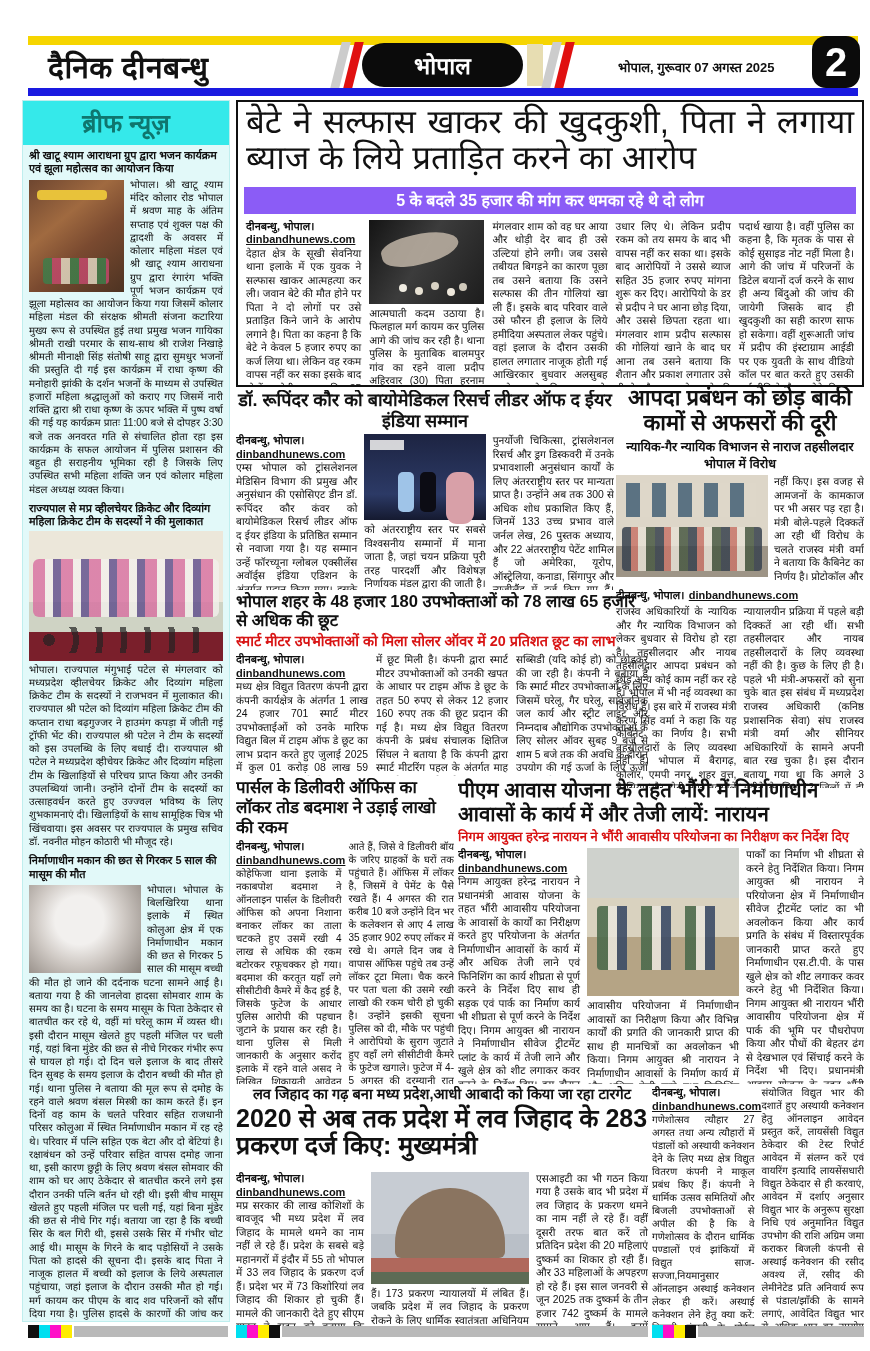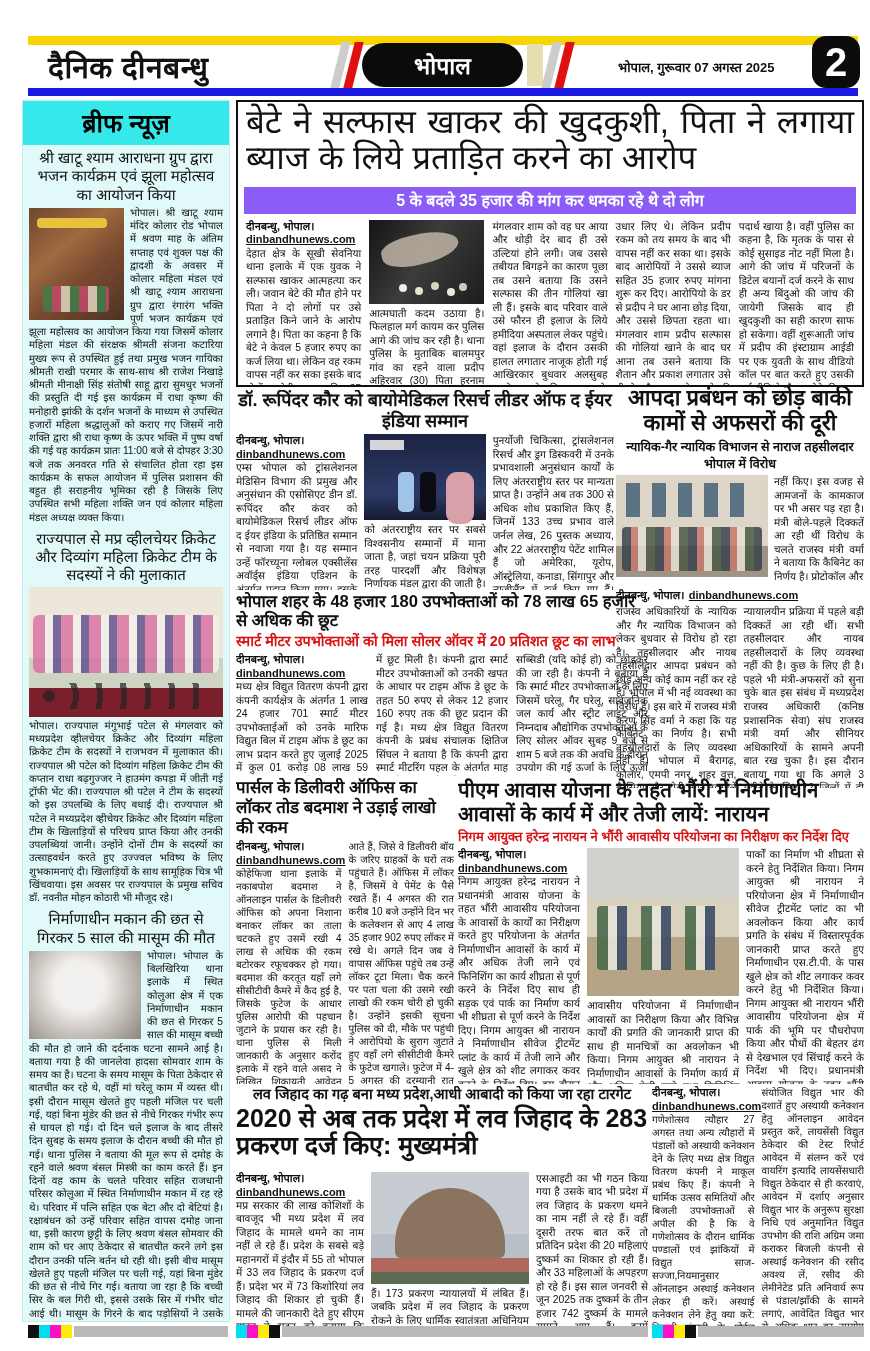--- a/index.html
+++ b/index.html
@@ -20,24 +20,24 @@
   .pagenum{position:absolute;left:812px;top:36px;width:48px;height:52px;background:#0b0b0b;color:#fff;
            border-radius:14px;display:flex;align-items:center;justify-content:center;font-size:40px;font-weight:900;}
   
   .col{font-size:10.4px;line-height:1.3;text-align:justify;}
   .byline{font-weight:800;font-size:11px;line-height:1.25;}
   .src{font-weight:800;font-size:11px;text-decoration:underline;line-height:1.2;display:block;}
   .redsub{color:#d81414;font-weight:800;}
   
   .sidebar{position:absolute;left:22px;top:100px;width:208px;height:1222px;background:#e2f9f9;overflow:hidden;
            border:1px solid #bfeeee;}
-  .sidebar-title{background:#35e9ea;color:#000000;font-size:25px;font-weight:900;text-align:center;
+  .sidebar-title{background:#35e9ea;color:#0f766e;font-size:25px;font-weight:900;text-align:center;
                  padding:4px 0 6px 0;}
   .bstory{padding:4px 6px 2px 6px;}
-  .bhead{font-size:15px;font-weight:400;line-height:1.22;margin-bottom:2px;text-align:center;}
+  .bhead{font-size:11px;font-weight:700;line-height:1.22;margin-bottom:2px;}
   .bbody{font-size:10.2px;line-height:1.3;text-align:justify;}
   .ph-bhajan{float:left;width:95px;height:112px;margin:2px 6px 2px 0;
              background:linear-gradient(140deg,#6e4630 0%,#a06a40 35%,#7a4a30 60%,#4d3322 100%);position:relative;}
   .ph-bhajan:before{content:"";position:absolute;left:8px;top:10px;width:70px;height:10px;background:#e8c23a;border-radius:4px;}
   .ph-bhajan:after{content:"";position:absolute;left:14px;bottom:8px;width:66px;height:26px;
              background:repeating-linear-gradient(90deg,#3f7d4a 0 9px,#c04a6a 9px 18px,#e0d6c0 18px 27px);border-radius:4px;opacity:.85;}
   .ph-wheel{width:100%;height:130px;margin:2px 0;position:relative;
             background:linear-gradient(#ece7da 0 55%,#cfd3c4 55% 78%,#7a1f2b 78% 100%);}
   .ph-wheel:before{content:"";position:absolute;left:4px;top:28px;right:4px;height:58px;
             background:repeating-linear-gradient(90deg,#d86ea0 0 12px,#f3f0ec 12px 20px,#5c4a8a 20px 28px);border-radius:6px;opacity:.8;}

